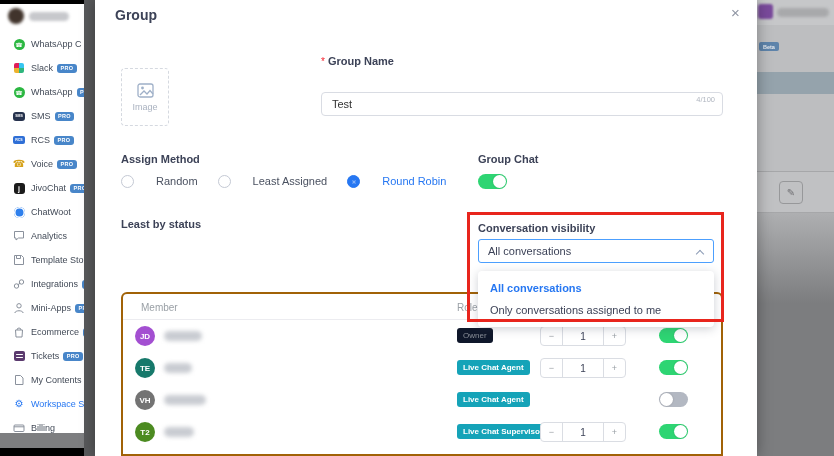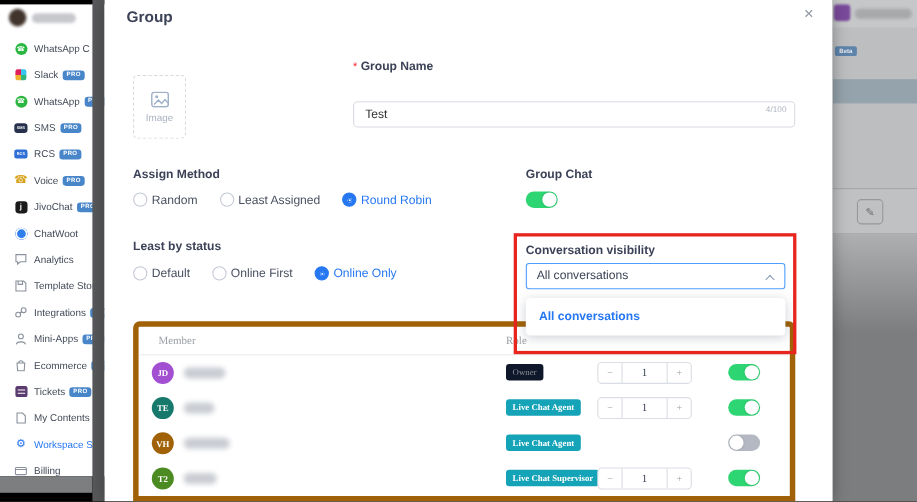--- a/index.html
+++ b/index.html
@@ -55,21 +55,21 @@
   .f-image-label { position:absolute; left:26px; top:51px; }
   .f-image-box { position:absolute; left:26px; top:68px; width:48px; height:58px; border:1px dashed #d5d9e0; border-radius:4px; display:flex; flex-direction:column; align-items:center; justify-content:center; gap:4px; cursor:pointer; }
   .f-image-box span { font-size:9px; color:#aab2c0; }
 
   .f-name-label { position:absolute; left:226px; top:51px; }
   .f-name-input { position:absolute; left:226px; top:68px; width:402px; height:24px; border:1px solid #d9dce3; border-radius:4px;margin-top:24px; }
   .f-name-input input { position:absolute; left:0; top:0; width:100%; height:100%; border:0; outline:0; background:transparent; padding-left:10px; font-size:11px; color:#333; font-family:"Liberation Sans", sans-serif; }
   .f-name-counter { position:absolute; right:7px; top:2px; font-size:7.5px; color:#b0b6c0; }
 
   .radios { display:flex; gap:20px; align-items:center; }
-  .radio { display:flex; align-items:center; gap:4px; cursor:pointer; }
+  .radio { display:flex; gap:22px; cursor:pointer; }
   .rdot { width:13px; height:13px; border-radius:50%; border:1px solid #c4c9d4; background:#fff; position:relative; flex:0 0 13px; }
   .radio.sel .rdot { border-color:#2677f2; background:#2677f2; }
   .radio.sel .rdot::after { content:""; position:absolute; left:3.5px; top:3.5px; width:4px; height:4px; border-radius:50%; background:#fff; box-shadow:0 0 0 1.2px #2677f2 inset; }
   .rlabel { font-size:11px; color:#4a5160; }
   .radio.sel .rlabel { color:#2677f2; }
 
   .f-assign-label { position:absolute; left:26px; top:153px; }
   .f-assign-radios { position:absolute; left:26px; top:175px; }
   .f-gc-label { position:absolute; left:383px; top:153px;text-align:right; }
 
@@ -86,21 +86,21 @@
   .f-cv-select { position:absolute; left:383px; top:239px; width:236px; height:24px; border:1px solid #4c9ffe; border-radius:3px; background:#fff; cursor:pointer; }
   .f-cv-value { position:absolute; left:9px; top:5px; font-size:11px; color:#3c4257; }
   .chev-up { position:absolute; right:10px; top:11px; width:6px; height:6px; border-left:1.4px solid #8c9bb5; border-top:1.4px solid #8c9bb5; transform:rotate(45deg); }
   .f-cv-panel { position:absolute; left:383px; top:271px; width:236px; background:#fff; border-radius:4px; box-shadow:0 2px 10px rgba(60,66,87,.25); padding:6px 0; z-index:40; }
   .cv-opt { padding:5px 12px; font-size:11px; color:#3c4257; cursor:pointer; }
   .cv-opt.sel { color:#2677f2; font-weight:bold; }
 
   .redbox { position:absolute; left:372px; top:212px; width:257px; height:110px; border:3px solid #e8251d; z-index:50; pointer-events:none; }
 
   
-  .mtable { position:absolute; left:26px; top:292px; width:602px; height:164px; border:5px solid #a16207; border-radius:6px 6px 0 0; overflow:hidden;font-family:Liberation Serif, serif; }
+  .mtable { position:absolute; left:26px; top:292px; width:602px; height:164px; border:2px solid #a16207; border-radius:6px 6px 0 0; overflow:hidden; }
   .mt-head { position:relative; height:26px; border-bottom:1px solid #ececf0; }
   .mt-col { position:absolute; top:8px; font-size:10px; color:#9aa0a6; }
   .mt-col.c1 { left:18px; }
   .mt-col.c2 { left:334px; }
   .mt-row { position:relative; height:32px; }
   .av { position:absolute; left:12px; top:6px; width:20px; height:20px; border-radius:50%; color:#fff; font-size:8px; font-weight:bold; display:flex; align-items:center; justify-content:center; }
   .name-redacted { position:absolute; left:41px; top:11px; height:10px; border-radius:5px; background:#c9ccd2; filter:blur(2.2px); }
   .badge { position:absolute; left:334px; top:8px; font-size:8px; font-weight:bold; padding:3px 6px; border-radius:3px; white-space:nowrap; }
   .badge.owner { background:#0f172a; color:#8a8f98; font-weight:normal; }
   .badge.teal { background:#15a3b8; color:#fff; }
@@ -306,42 +306,29 @@
       <span class="radio sel">
           <span class="rdot"></span>
           <span class="rlabel">Round Robin</span>
         </span>
     </div>
 
     <div class="f-gc-label lbl">Group Chat</div>
     <div class="toggle f-gc-toggle"></div>
 
     <div class="f-status-label lbl">Least by status</div>
-    <div class="f-status-radios radios">
-      <span class="radio">
-          <span class="rdot"></span>
-          <span class="rlabel">Default</span>
-        </span>
-      <span class="radio">
-          <span class="rdot"></span>
-          <span class="rlabel">Online First</span>
-        </span>
-      <span class="radio sel">
-          <span class="rdot"></span>
-          <span class="rlabel">Online Only</span>
-        </span>
-    </div>
 
     <div class="f-cv-label lbl">Conversation visibility</div>
     <div class="f-cv-select">
       <span class="f-cv-value">All conversations</span>
       <span class="chev-up"></span>
     </div>
     <div class="f-cv-panel">
       <div class="cv-opt sel">All conversations</div>
+      <div class="cv-opt">Only conversations assigned to me</div>
     </div>
 
     <div class="redbox"></div>
 
     <div class="mtable">
       <div class="mt-head">
         <span class="mt-col c1">Member</span>
         <span class="mt-col c2">Role</span>
       </div>
       <div class="mt-row">
@@ -360,21 +347,21 @@
         <span class="name-redacted" style="width:28px;"></span>
         <span class="badge teal">Live Chat Agent</span>
         <span class="stepper">
           <span class="st-btn minus">−</span>
           <span class="st-val">1</span>
           <span class="st-btn plus">+</span>
         </span>
         <span class="toggle row-toggle"></span>
       </div>
       <div class="mt-row">
-        <span class="av" style="background:#a16207;">VH</span>
+        <span class="av" style="background:#737373;">VH</span>
         <span class="name-redacted" style="width:42px;"></span>
         <span class="badge teal">Live Chat Agent</span>
         <span class="toggle off row-toggle"></span>
       </div>
       <div class="mt-row">
         <span class="av" style="background:#4c8b21;">T2</span>
         <span class="name-redacted" style="width:30px;"></span>
         <span class="badge teal">Live Chat Supervisor</span>
         <span class="stepper">
           <span class="st-btn minus">−</span>

